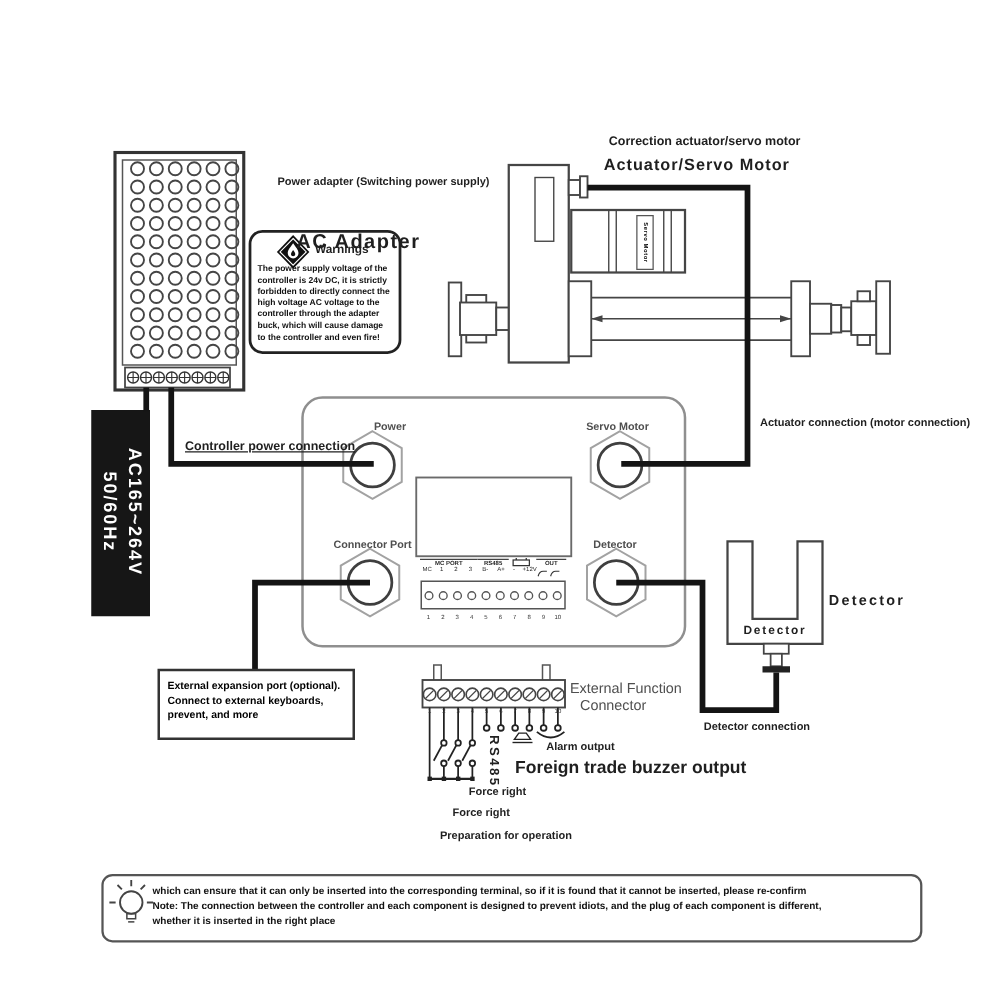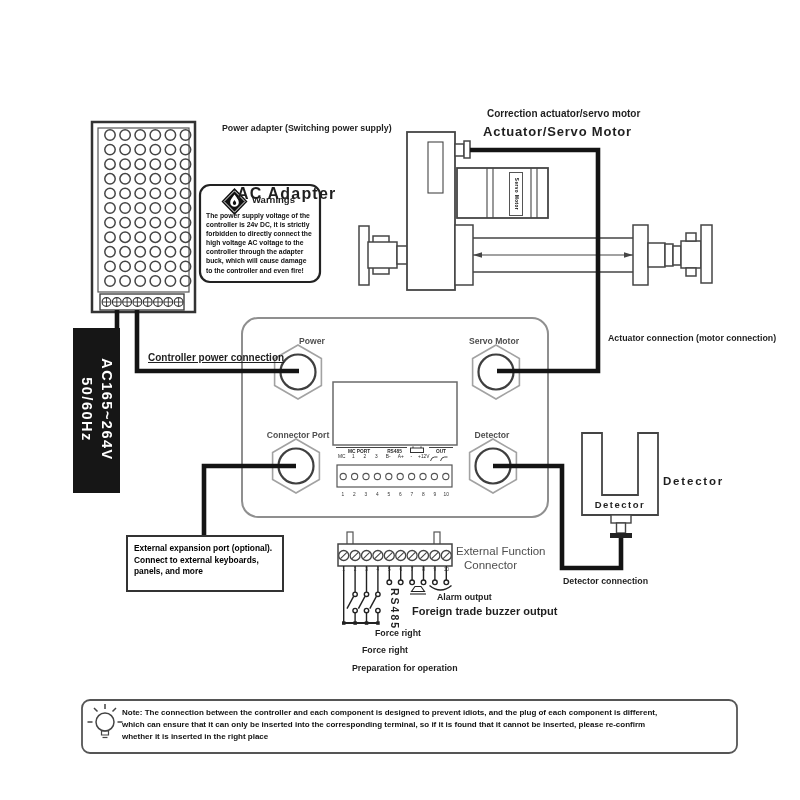--- a/index.html
+++ b/index.html
@@ -306,21 +306,21 @@
 
     <rect x="82" y="700" width="655" height="53" rx="8" fill="#fff" stroke="#555" stroke-width="1.8"></rect>
     <g fill="none" stroke="#444" stroke-width="1.5">
       <circle cx="105" cy="722" r="9"></circle>
       <path d="M105,709 V704 M97.5,711.5 L94,708 M112.5,711.5 L116,708 M92.5,722 H87.5 M117.5,722 H122.5"></path>
       <path d="M101.5,731 h7 v4 h-7 z" stroke-width="1.2"></path>
       <path d="M102.5,737.5 h5" stroke-width="1.2"></path>
     </g>
   </svg>
 
-  <div class="lbl b" style="left:222px;top:123px;font-size:8.8px;">Power adapter (Switching power supply)</div>
+  <div class="lbl b" style="left:222px;top:140px;font-size:8.8px;">Power adapter (Switching power supply)</div>
   <div class="lbl b" style="left:237px;top:140px;font-size:16px;letter-spacing:1.2px;margin-top:45px;">AC Adapter</div>
 
   <div class="lbl b" style="left:252px;top:194px;font-size:9.5px;">Warnings</div>
   <div class="warn-lines lines">
       <div>The power supply voltage of the</div>
       <div>controller is 24v DC, it is strictly</div>
       <div>forbidden to directly connect the</div>
       <div>high voltage AC voltage to the</div>
       <div>controller through the adapter</div>
       <div>buck, which will cause damage</div>
@@ -379,47 +379,47 @@
       <span>10</span>
     </div>
 
   <div class="lbl b" style="left:148px;top:352px;font-size:10px;text-decoration:underline;">Controller power connection</div>
   <div class="lbl b" style="left:608px;top:333px;font-size:8.8px;">Actuator connection (motor connection)</div>
   <div class="lbl b" style="left:563px;top:576px;font-size:8.8px;text-align:right;">Detector connection</div>
 
   <div class="exp-lines lines">
       <div>External expansion port (optional).</div>
       <div>Connect to external keyboards,</div>
-      <div>panels, and more</div>
+      <div>prevent, and more</div>
     </div>
 
   <div class="lbl muted" style="left:456px;top:545px;font-size:11.5px;">External Function</div>
   <div class="lbl muted" style="left:464px;top:559px;font-size:11.5px;">Connector</div>
   <div class="numrow" style="left:338px;top:567px;width:114px;">
       <span>1</span>
       <span>2</span>
       <span>3</span>
       <span>4</span>
       <span>5</span>
       <span>6</span>
       <span>7</span>
       <span>8</span>
       <span>9</span>
       <span>10</span>
     </div>
 
   <div class="rs485-lbl">RS485</div>
   <div class="lbl b" style="left:437px;top:592px;font-size:8.8px;">Alarm output</div>
-  <div class="lbl b" style="left:412px;top:605px;font-size:11px;">Foreign trade buzzer output</div>
+  <div class="lbl b" style="left:412px;top:605px;font-size:14px;">Foreign trade buzzer output</div>
   <div class="lbl b" style="left:375px;top:628px;font-size:8.8px;">Force right</div>
   <div class="lbl b" style="left:362px;top:645px;font-size:8.8px;">Force right</div>
   <div class="lbl b" style="left:352px;top:663px;font-size:8.8px;">Preparation for operation</div>
 
   <div class="lbl b ctr" style="left:620px;top:499px;font-size:9.5px;letter-spacing:1.5px;">Detector</div>
   <div class="lbl b" style="left:663px;top:475px;font-size:11.5px;letter-spacing:1.8px;">Detector</div>
 
   <div class="note-lines lines">
+      <div>which can ensure that it can only be inserted into the corresponding terminal, so if it is found that it cannot be inserted, please re-confirm</div>
       <div>Note: The connection between the controller and each component is designed to prevent idiots, and the plug of each component is different,</div>
-      <div>which can ensure that it can only be inserted into the corresponding terminal, so if it is found that it cannot be inserted, please re-confirm</div>
       <div>whether it is inserted in the right place</div>
     </div>
 
 </div>
 
 </body></html>

